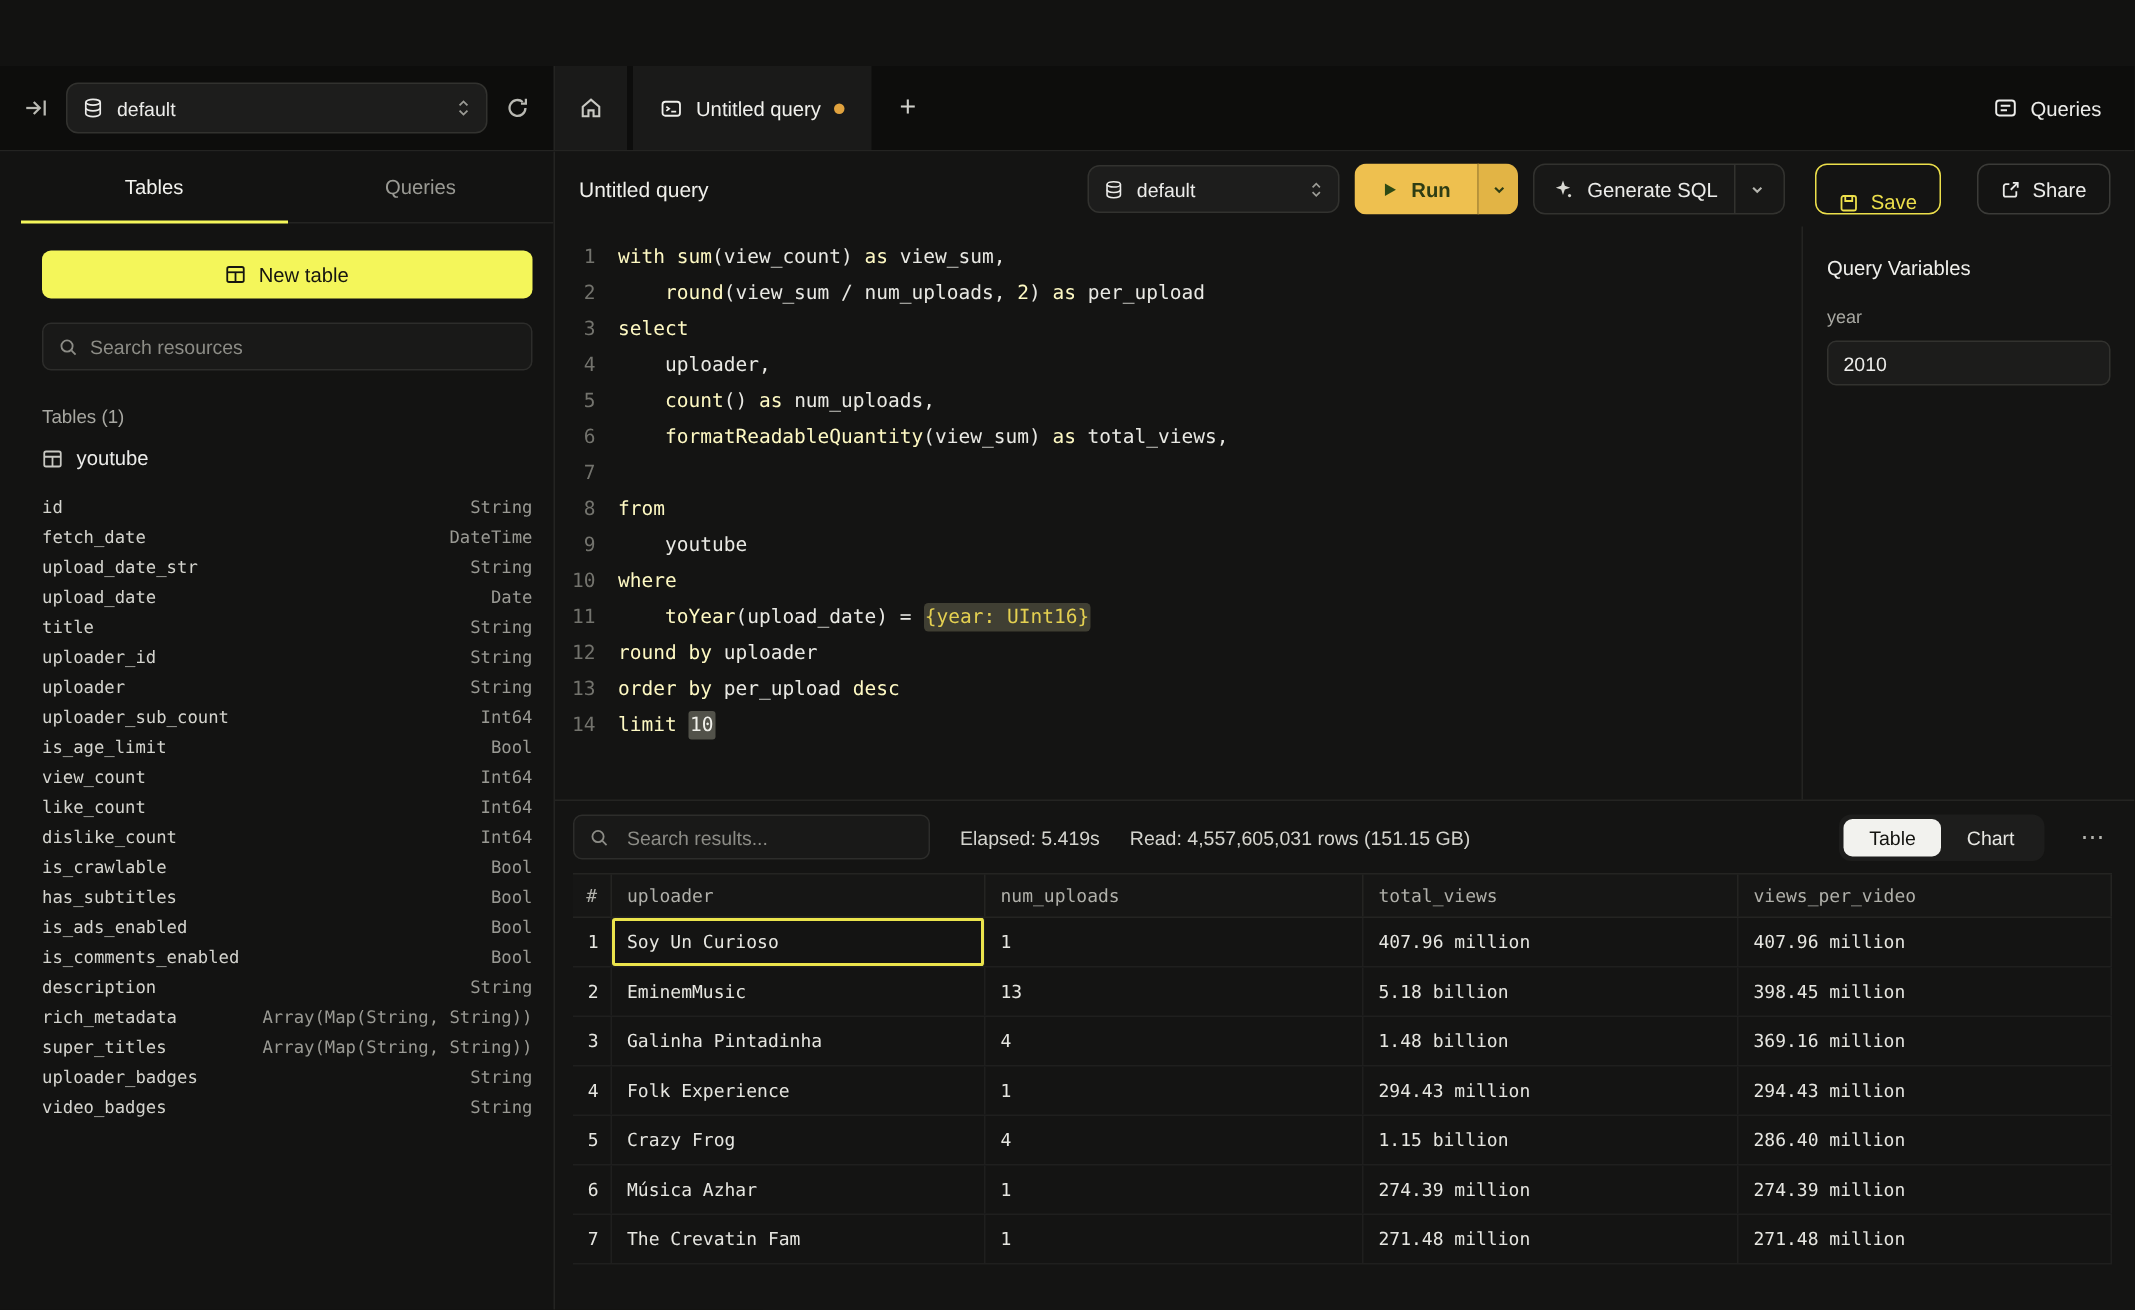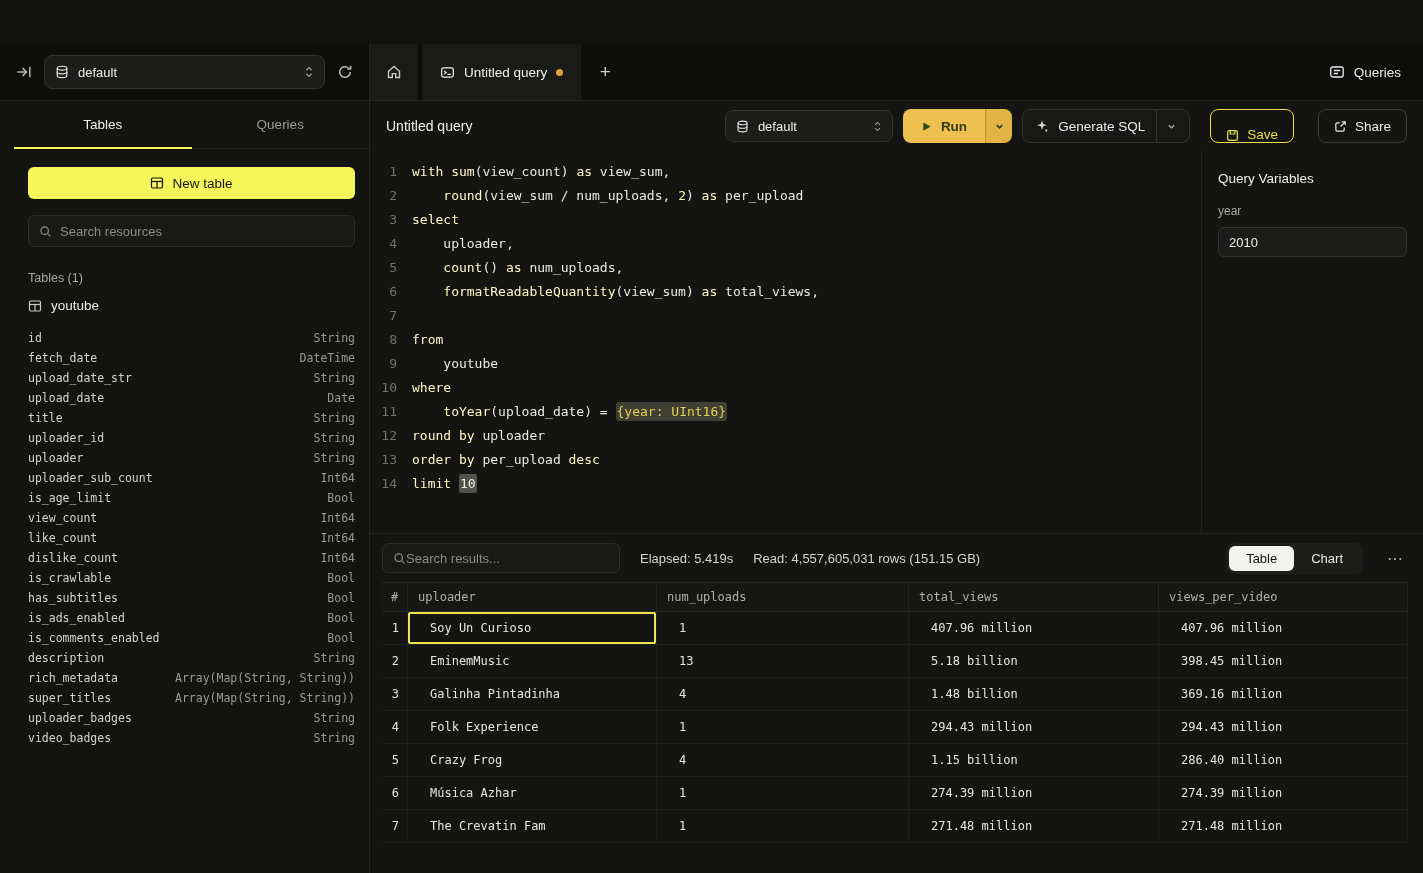--- a/index.html
+++ b/index.html
@@ -68,34 +68,34 @@
   .tok-v { color:#e4d051; background:#403f33; border-radius:3px; padding:2px 1px; }
   .tok-h { color:#f0f0ea; background:#52524a; border-radius:2px; padding:2px 1px; }
   .vars { width:222px; flex:none; border-left:1px solid #242422; padding:20px 16px; }
   .vars-title { font-size:13.5px; color:#f0f0ec; }
   .vars-label { margin-top:18px; font-size:12px; color:#a8a8a2; }
   .vars-input { margin-top:9px; height:30px; background:#1c1c1b; border:1px solid #32322f; border-radius:6px; display:flex; align-items:center; padding:0 10px; color:#ececea; cursor:text; }
 
   
   .results { flex:1; display:flex; flex-direction:column; min-height:0; }
   .results-toolbar { height:48px; flex:none; display:flex; align-items:center; gap:20px; padding:0 16px 0 12px; }
-  .results-search { width:238px; height:30px; background:#191918; border:1px solid #2d2d2b; border-radius:6px; display:flex; align-items:center; gap:0; padding:0 10px; color:#8c8c86; cursor:text; flex:none; }
+  .results-search { width:238px; height:30px; background:#191918; border:1px solid #2d2d2b; border-radius:6px; display:flex; align-items:center; gap:12px; padding:0 10px; color:#8c8c86; cursor:text; flex:none; }
   .stat { font-size:13px; color:#d4d4ce; white-space:nowrap; }
   .view-toggle { margin-left:auto; display:flex; background:#1d1d1c; border-radius:8px; padding:3px; flex:none; }
   .view-btn { padding:5px 17px; font-size:13px; color:#e6e6e2; border-radius:6px; cursor:pointer; }
   .view-btn.active { background:#f2f2ee; color:#13130f; }
   .more-btn { color:#b5b5af; font-size:16px; padding:0 4px; cursor:pointer; }
 
   .results-table { flex:1; margin:0 15px 0 12px; overflow:hidden; font-family:"DejaVu Sans Mono", monospace; font-size:12px; }
   .thead, .trow { display:grid; grid-template-columns:26px 249px 252px 250px 1fr; }
   .thead { height:30px; background:#161615; border-top:1px solid #242422; border-bottom:1px solid #242422; color:#b0b0aa; }
   .hcell { display:flex; align-items:center; padding:0 10px; border-right:1px solid #242422; overflow:hidden; white-space:nowrap; }
   .hcell.hnum { justify-content:center; padding:0 4px; }
   .trow { height:33px; border-bottom:1px solid #1f1f1e; color:#e6e6e1; cursor:default; }
-  .tcell { display:flex; align-items:center; padding:0 22px; border-right:1px solid #1f1f1e; overflow:hidden; white-space:nowrap; height:100%; }
+  .tcell { display:flex; align-items:center; padding:0 10px; border-right:1px solid #1f1f1e; overflow:hidden; white-space:nowrap; height:100%; }
   .tcell.rownum { justify-content:flex-end; padding:0 8px; }
   .tcell.selected { box-shadow:inset 0 0 0 2px #ebe44c; border-radius:2px; }
 
   .results-footer { height:40px; flex:none; display:flex; align-items:center; padding:0 16px; border-top:4px solid #d946ef; position:relative; }
   .row-count { font-size:12.5px; color:#a8a8a2; }
   .pager { position:absolute; left:50%; top:50%; transform:translate(-50%,-50%); display:flex; align-items:center; gap:12px; }
   .pager-prev { width:28px; height:28px; background:#232322; border-radius:6px; display:flex; align-items:center; justify-content:center; color:#6f6f69; font-size:15px; cursor:default; }
   .pager-page { width:46px; height:28px; background:#191918; border:1px solid #32322f; border-radius:6px; display:flex; align-items:center; justify-content:center; color:#ececea; cursor:text; }
   .pager-next { color:#cfcfca; font-size:16px; cursor:pointer; padding:0 4px; }
   .rows-select { margin-left:auto; width:150px; height:30px; background:#1c1c1b; border:1px solid #32322f; border-radius:6px; display:flex; align-items:center; justify-content:space-between; padding:0 10px; color:#ececea; cursor:pointer; }

